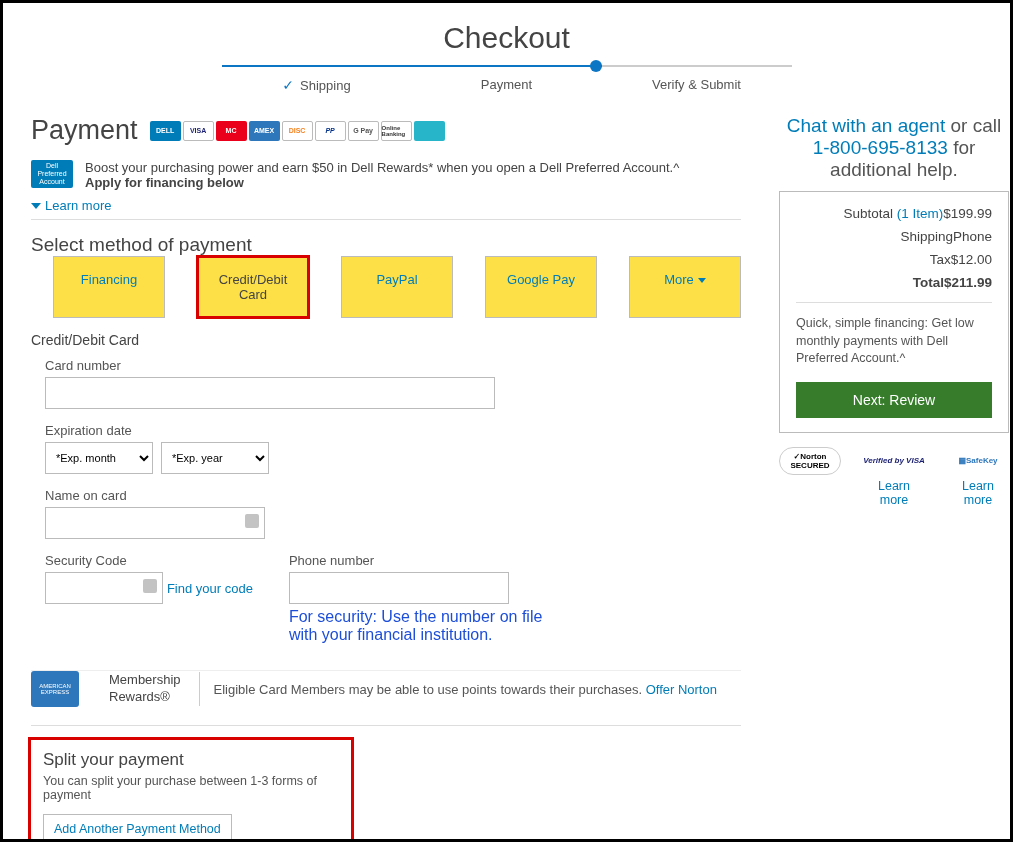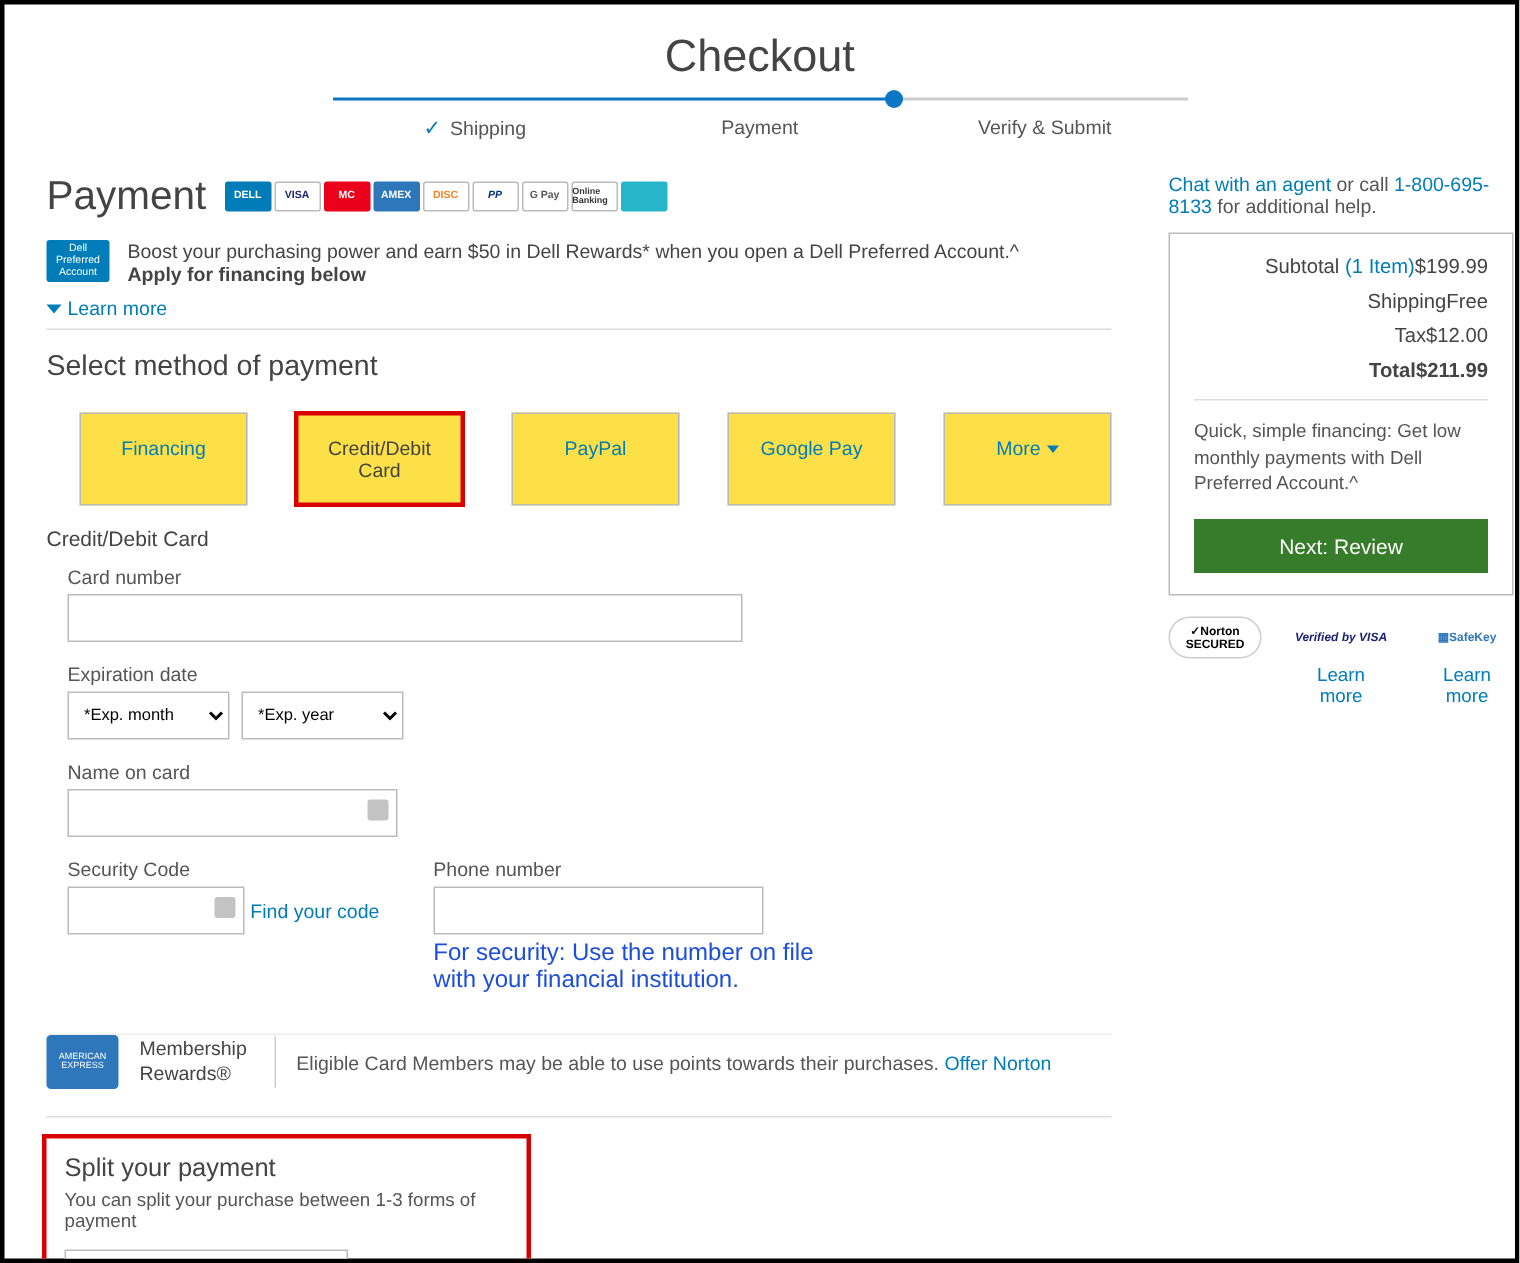--- a/index.html
+++ b/index.html
@@ -37,21 +37,21 @@
     
     .promo-row { display: flex; gap: 12px; align-items: flex-start; padding: 4px 0; }
     .dpa-badge { width: 42px; height: 28px; background: #007db8; color: #fff; font-size: 7px; display: flex; align-items: center; justify-content: center; text-align: center; border-radius: 2px; padding: 2px; line-height:1.1; }
     .promo-text { font-size: 13px; color: #444; }
     .promo-text strong { font-weight: bold; }
     .learn-more-link { color: #007db8; font-size: 13px; display: inline-flex; align-items: center; gap: 4px; margin-top: 4px; cursor: pointer; }
     .caret-down { width: 0; height: 0; border-left: 5px solid transparent; border-right: 5px solid transparent; border-top: 6px solid #007db8; }
     
     hr.sep { border: none; border-top: 1px solid #ddd; margin: 6px 0 14px; }
     
-    .select-method-title { font-size: 19px; color: #444; margin-bottom: 19px; font-weight: 400; }
+    .select-method-title { font-size: 19px; color: #444; margin-bottom: 0; font-weight: 400; }
     
     .method-tabs { display: flex; gap: 10px; margin-bottom: 14px; }
     .method-tab { border: 1px solid #bbb; padding: 15px 8px; font-size: 13px; color: #007db8; cursor: pointer; text-align: center; min-width: 112px; background: #fde047; margin-left: 22px; }
     .method-tab.selected { color: #444; outline: 3px solid #d90000; outline-offset: -2px; }
     .method-tab.more::after { content: ""; display: inline-block; margin-left: 4px; width: 0; height: 0; border-left: 4px solid transparent; border-right: 4px solid transparent; border-top: 5px solid #007db8; vertical-align: middle; }
     
     .section-subtitle { font-size: 14px; color: #444; margin-bottom: 10px; }
     
     .field-block { margin: 0 0 14px 14px; }
     .field-label { font-size: 13px; color: #555; margin-bottom: 4px; display: block; }
@@ -61,31 +61,31 @@
     .row-inline { display: flex; gap: 8px; }
     
     .two-col { display: flex; gap: 36px; margin-left:14px; }
     .link-sm { color: #007db8; font-size: 13px; cursor: pointer; margin-top: 4px; display: inline-block; text-align: right; }
     .hint { font-size: 16px; color: #1d4ed8; margin-top: 4px; max-width: 280px; }
     .input-icon-wrap { position: relative; display:inline-block; }
     .kb-icon { position: absolute; right: 6px; top: 7px; width: 14px; height: 14px; background: #888; opacity:.5; border-radius:2px; }
     
     .amex-row { display: flex; align-items: center; gap: 14px; margin-top: 26px; border-top: 1px solid #eee; padding-top: 0; }
     .amex-card { width: 48px; height: 36px; background: #2e77bb; color:#fff; font-size:6px; display:flex; align-items:center; justify-content:center; text-align:center; border-radius:3px; padding:2px; }
-    .mr-label { font-size: 13px; color: #444; border-right: 1px solid #ccc; padding-right: 18px; line-height:1.3; }
+    .mr-label { font-size: 13px; color: #444; border-right: 1px solid #ccc; padding-right: 18px; line-height:1.3;margin-left:16px; }
     .mr-text { font-size: 13px; color: #555; }
     .mr-text a { color: #007db8; text-decoration: none; cursor:pointer; }
     
     .split-box { outline: 3px solid #d90000; padding: 10px 12px 14px; margin-top: 14px; width: 320px; }
     .split-title { font-size: 17px; color: #444; margin-bottom: 4px; font-weight:400; }
     .split-desc { font-size: 12.5px; color: #555; margin-bottom: 12px; }
     .split-btn { border: 1px solid #bbb; background: #fff; color: #007db8; font-size: 12.5px; padding: 7px 10px; cursor: pointer; }
     
     
-    .help-line { font-size: 13px; color: #555; margin-bottom: 10px; }
+    .help-line { font-size: 19px; color: #555; margin-bottom: 10px; text-align: center; }
     .help-line a { color: #007db8; text-decoration: none; cursor:pointer; }
     
     .summary-box { border: 1px solid #bbb; padding: 14px 16px; }
     .sum-row { display: flex; justify-content: flex-end; font-size: 13.5px; color: #444; margin-bottom: 8px; }
     .sum-row .item-link { color: #007db8; cursor:pointer; }
     .sum-row.total { font-weight: bold; margin-top: 4px; }
     .fin-note { font-size: 12.5px; color: #555; margin-top: 12px; border-top: 1px solid #ddd; padding-top: 12px; line-height: 1.4; }
     .review-btn { background: #367c2b; color: #fff; border: none; width: 100%; padding: 10px; font-size: 14px; margin-top: 14px; cursor: pointer; }
     
     .trust-row { display: flex; gap: 22px; margin-top: 14px; justify-content: flex-start; }
@@ -232,21 +232,21 @@
         <a>Chat with an agent</a><span> or call </span><a>1-800-695-8133</a><span> for additional help.</span>
       </div>
 
       <div class="summary-box">
         <div class="sum-row">
           <span><span>Subtotal </span><span class="item-link">(1 Item)</span></span>
           <span>$199.99</span>
         </div>
         <div class="sum-row">
           <span>Shipping</span>
-          <span>Free</span>
+          <span>Phone</span>
         </div>
         <div class="sum-row">
           <span>Tax</span>
           <span>$12.00</span>
         </div>
         <div class="sum-row total">
           <span>Total</span>
           <span>$211.99</span>
         </div>
         <div class="fin-note">Quick, simple financing: Get low monthly payments with Dell Preferred Account.^</div>

